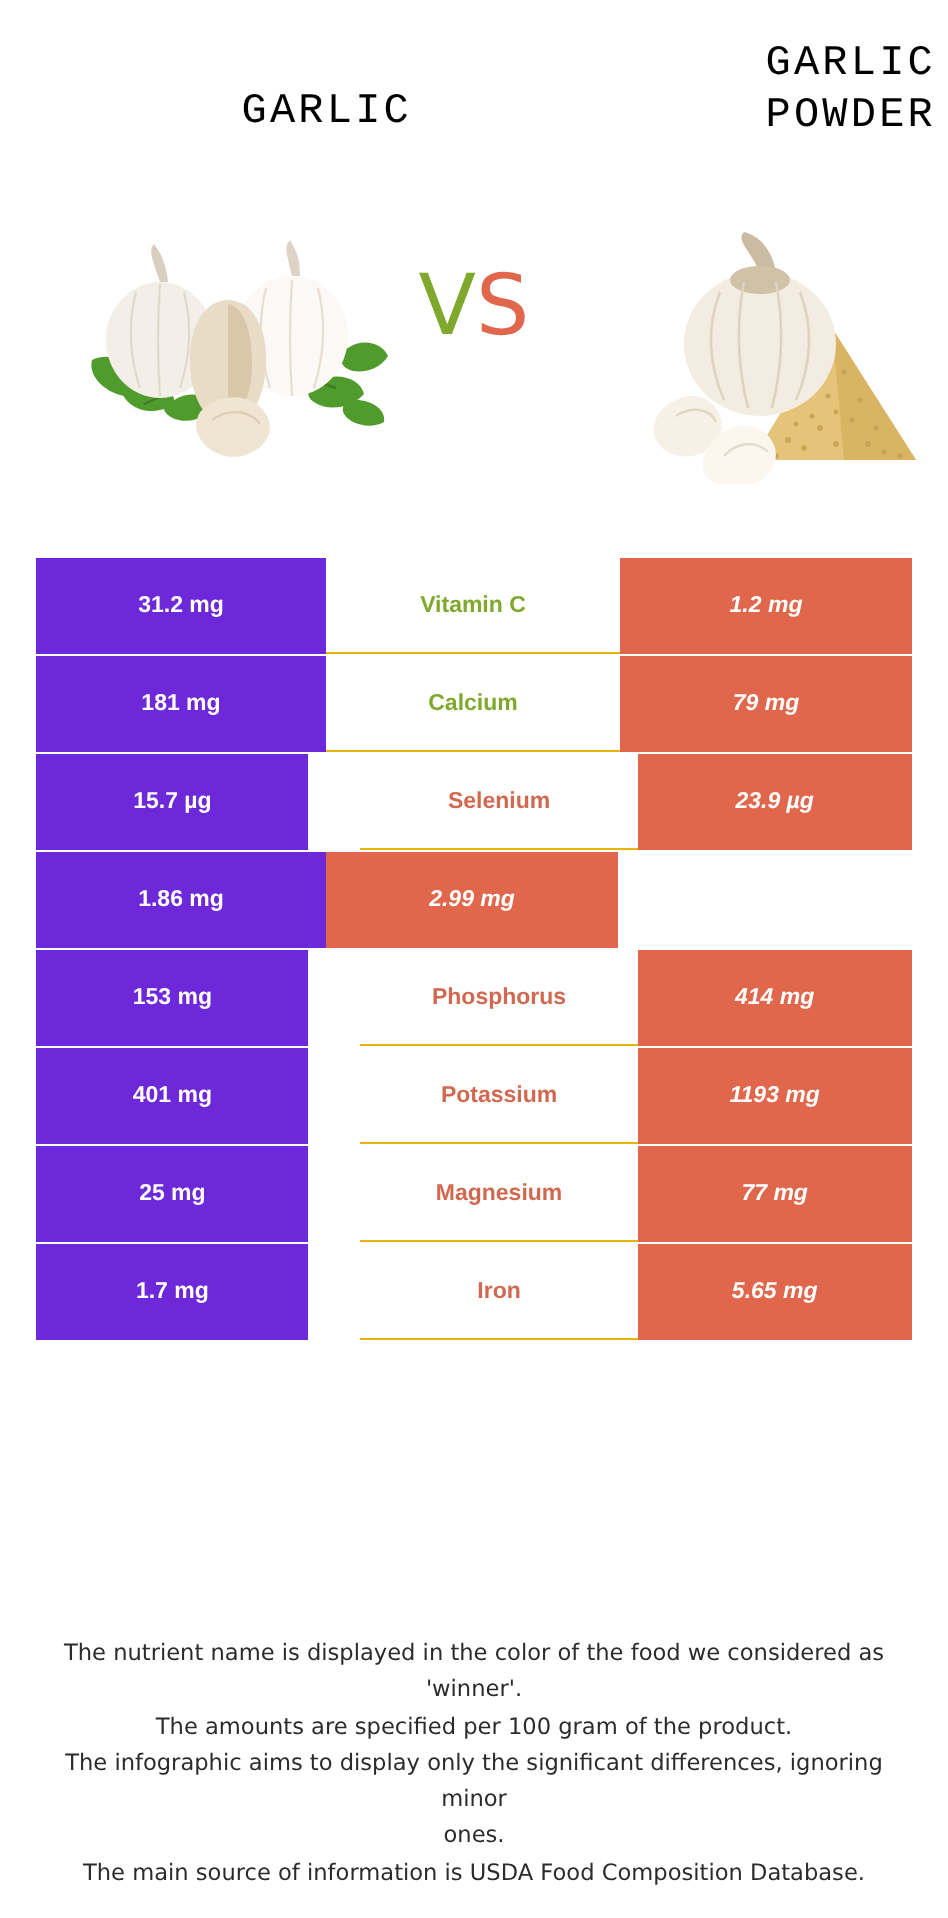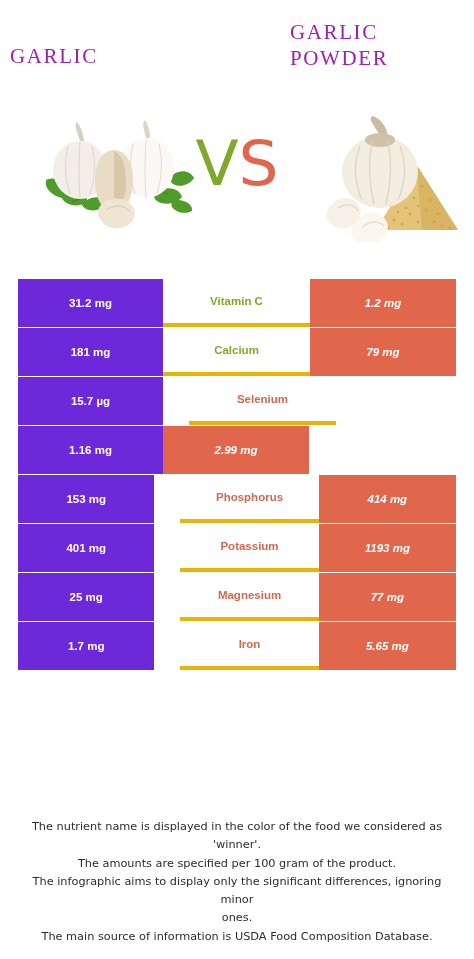--- a/index.html
+++ b/index.html
@@ -15,27 +15,27 @@
     position: relative;
   }
 
   
   .headers {
     position: relative;
     height: 110px;
   }
   .food-title {
     position: absolute;
-    color: #a21caf;
+    color: #000000;
     font-weight: 300;
     font-size: 21px;
     letter-spacing: 1.6px;
-    text-align: left;
+    text-align: right;
     line-height: 1.22;
-    font-family: Liberation Serif, serif;
+    font-family: Liberation Mono, monospace;
   }
   .food-title.left {
     left: 10px;
     top: 44px;
     width: 196px;
   }
   .food-title.right {
     left: 290px;
     top: 20px;
     width: 178px;
@@ -45,21 +45,21 @@
   .compare-band {
     position: relative;
     height: 150px;
   }
   .vs-wrap {
     position: absolute;
     left: 0;
     right: 0;
     top: 22px;
     text-align: center;
-    font-size: 63px;
+    font-size: 42px;
     font-weight: 400;
     letter-spacing: 0px;
     font-family: "DejaVu Sans", sans-serif;
     z-index: 3;
     line-height: 1;
     pointer-events: none;
   }
   .vs-v { color: #7FA82C; }
   .vs-s { color: #E1674C; }
 
@@ -93,21 +93,21 @@
   .cell.left-val {
     width: 145px;
     background: #6d28d9;
     color: #ffffff;
   }
   .cell.mid-name {
     width: 147px;
     background: #ffffff;
     font-size: 11.5px;
     font-weight: bold;
-    border-bottom: 4px solid #eab308;
+    border-bottom: 1px solid #eab308;
   }
   .nrow:first-child .cell.mid-name { border-top: 0; }
   .cell.mid-name.win-green  { color: #7FA82C; }
   .cell.mid-name.win-orange { color: #D2684F; margin-left: 26px; }
   .cell.right-val {
     width: 146px;
     background: #E1674C;
     color: #ffffff;
     font-style: italic;
   }
@@ -236,24 +236,25 @@
 
   <div class="nrow">
     <div class="cell left-val">181 mg</div>
     <div class="cell mid-name win-green">Calcium</div>
     <div class="cell right-val">79 mg</div>
   </div>
 
   <div class="nrow">
     <div class="cell left-val">15.7 µg</div>
     <div class="cell mid-name win-orange">Selenium</div>
-  </div>
-
-  <div class="nrow">
-    <div class="cell left-val">1.16 mg</div>
+    <div class="cell right-val">23.9 µg</div>
+  </div>
+
+  <div class="nrow">
+    <div class="cell left-val">1.86 mg</div>
     <div class="cell right-val">2.99 mg</div>
   </div>
 
   <div class="nrow">
     <div class="cell left-val">153 mg</div>
     <div class="cell mid-name win-orange">Phosphorus</div>
     <div class="cell right-val">414 mg</div>
   </div>
 
 

